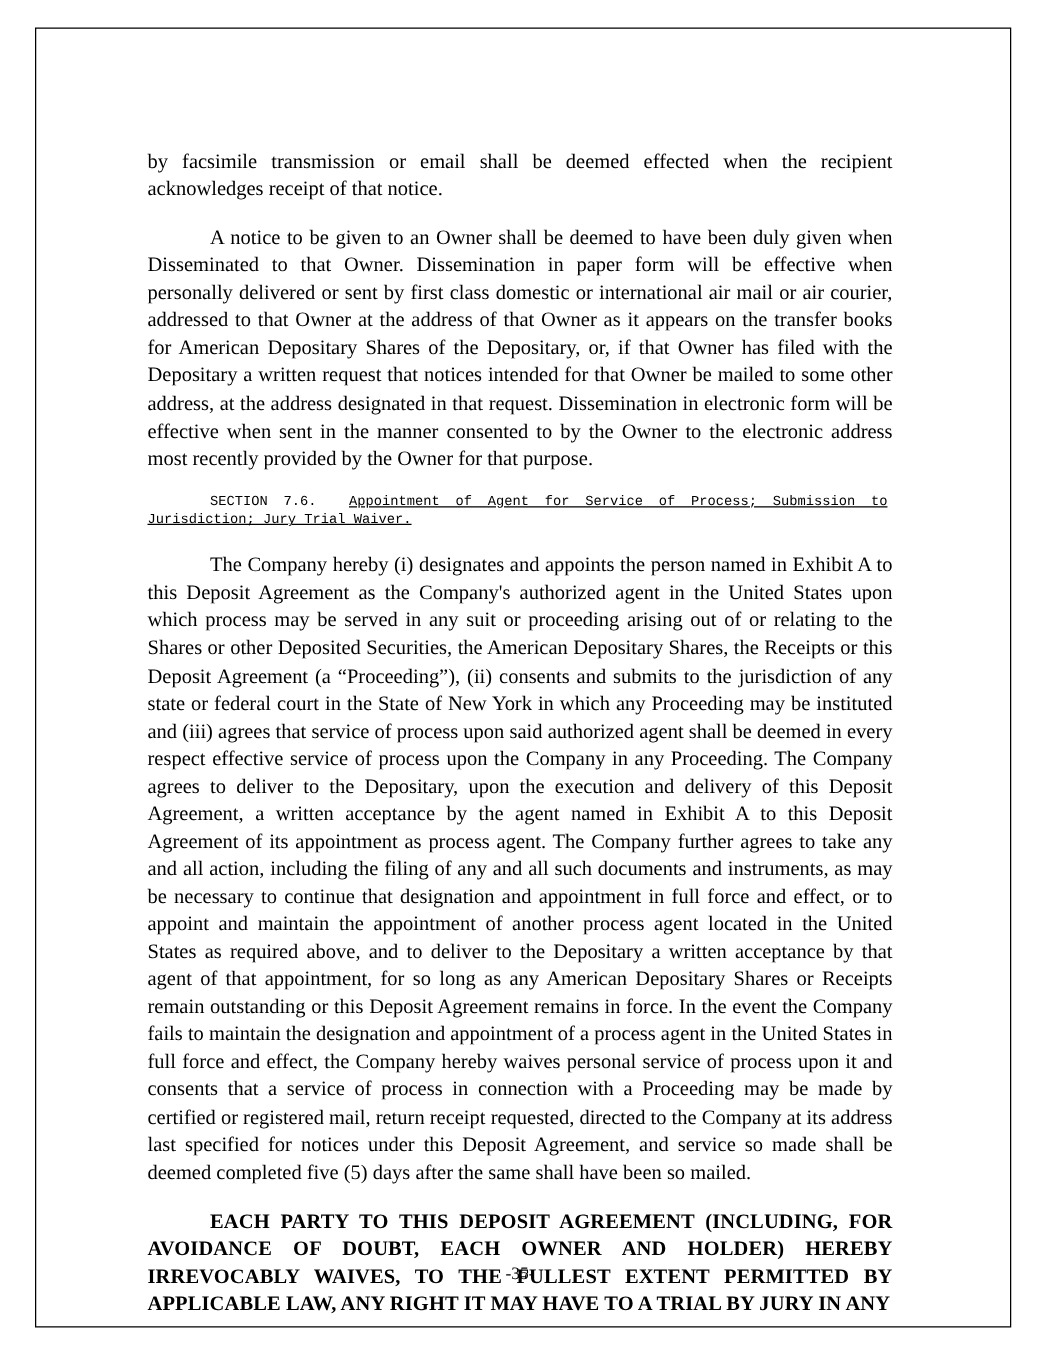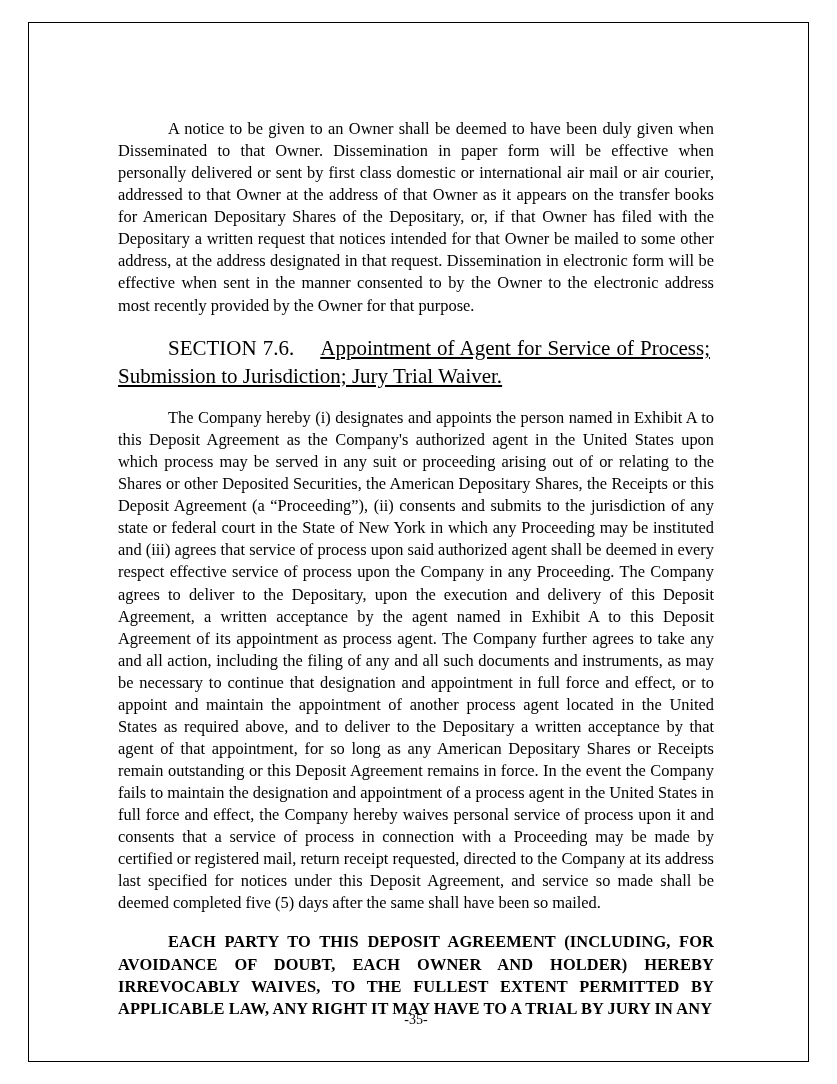--- a/index.html
+++ b/index.html
@@ -45,23 +45,24 @@
   }
   p.indent {
     text-indent: 50px;
   }
   p.last {
     margin-bottom: 0;
     font-weight: bold;
   }
   .section-head {
     margin: 0 4px 17px 0;
-    font-size: 21px;
+    font-size: 11px;
     line-height: 1.345;
     text-align: justify;
+    font-family: Liberation Mono, monospace;
   }
   .section-head .sec-num {
     padding-left: 50px;
   }
   .section-head .sec-gap {
     display: inline-block;
     width: 26px;
   }
   .section-head .sec-title {
     text-decoration: underline;
@@ -79,20 +80,21 @@
   }
 </style>
 </head>
 <body>
 
 <div class="page">
   <div class="page-border"></div>
 
   <div class="content">
 
+    <p class="para">by facsimile transmission or email shall be deemed effected when the recipient acknowledges receipt of that notice.</p>
 
     <p class="para indent">A notice to be given to an Owner shall be deemed to have been duly given when Disseminated to that Owner.  Dissemination in paper form will be effective when personally delivered or sent by first class domestic or international air mail or air courier, addressed to that Owner at the address of that Owner as it appears on the transfer books for American Depositary Shares of the Depositary, or, if that Owner has filed with the Depositary a written request that notices intended for that Owner be mailed to some other address, at the address designated in that request.  Dissemination in electronic form will be effective when sent in the manner consented to by the Owner to the electronic address most recently provided by the Owner for that purpose.</p>
 
     <div class="section-head">
       <span class="sec-num">SECTION 7.6.</span><span class="sec-gap"></span><span class="sec-title">Appointment of Agent for Service of Process; Submission to Jurisdiction; Jury Trial Waiver.</span>
     </div>
 
     <p class="para indent">The Company hereby (i) designates and appoints the person named in Exhibit A to this Deposit Agreement as the Company's authorized agent in the United States upon which process may be served in any suit or proceeding arising out of or relating to the Shares or other Deposited Securities, the American Depositary Shares, the Receipts or this Deposit Agreement (a “Proceeding”), (ii) consents and submits to the jurisdiction of any state or federal court in the State of New York in which any Proceeding may be instituted and (iii) agrees that service of process upon said authorized agent shall be deemed in every respect effective service of process upon the Company in any Proceeding.  The Company agrees to deliver to the Depositary, upon the execution and delivery of this Deposit Agreement, a written acceptance by the agent named in Exhibit A to this Deposit Agreement of its appointment as process agent.  The Company further agrees to take any and all action, including the filing of any and all such documents and instruments, as may be necessary to continue that designation and appointment in full force and effect, or to appoint and maintain the appointment of another process agent located in the United States as required above, and to deliver to the Depositary a written acceptance by that agent of that appointment, for so long as any American Depositary Shares or Receipts remain outstanding or this Deposit Agreement remains in force.  In the event the Company fails to maintain the designation and appointment of a process agent in the United States in full force and effect, the Company hereby waives personal service of process upon it and consents that a service of process in connection with a Proceeding may be made by certified or registered mail, return receipt requested, directed to the Company at its address last specified for notices under this Deposit Agreement, and service so made shall be deemed completed five (5) days after the same shall have been so mailed.</p>
 
     <p class="para indent last caps">EACH PARTY TO THIS DEPOSIT AGREEMENT (INCLUDING, FOR AVOIDANCE OF DOUBT, EACH OWNER AND HOLDER) HEREBY IRREVOCABLY WAIVES, TO THE FULLEST EXTENT PERMITTED BY APPLICABLE LAW, ANY RIGHT IT MAY HAVE TO A TRIAL BY JURY IN ANY</p>

